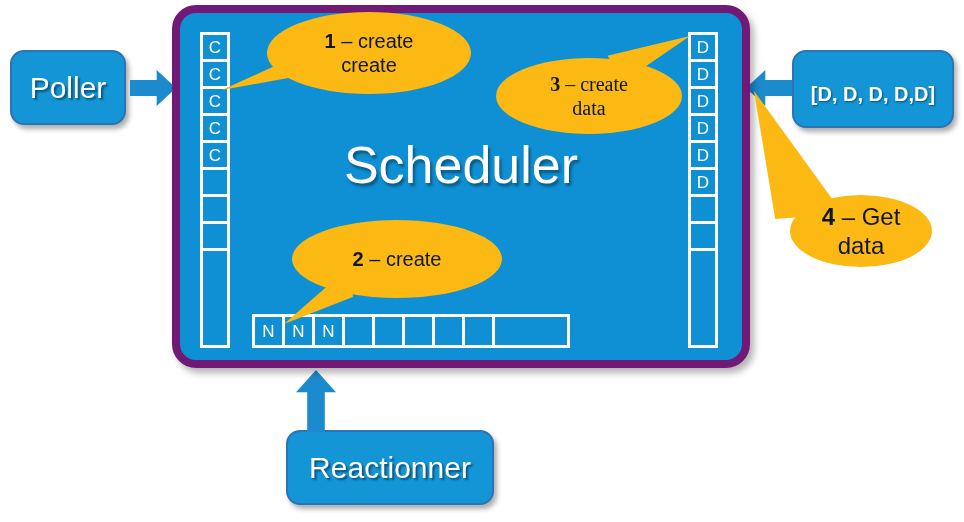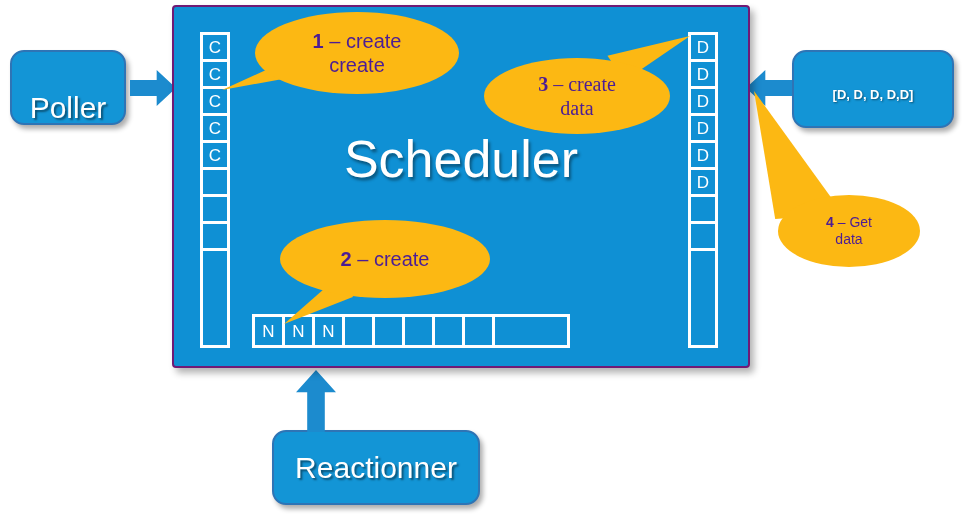--- a/index.html
+++ b/index.html
@@ -30,43 +30,43 @@
     color: #ffffff;
   }
   .node-title {
     font-size: 30px;
     line-height: 1.05;
     color: #ffffff;
     text-shadow: 2px 2px 2px rgba(0,0,0,0.45);
     white-space: nowrap;
   }
   .node-sub {
-    font-size: 13px;
+    font-size: 20px;
     font-weight: bold;
     color: #ffffff;
     text-shadow: 1px 1px 2px rgba(0,0,0,0.45);
     white-space: nowrap;
     margin-top: 11px;
   }
 
-  #poller-box  { left: 10px;  top: 50px;  width: 116px; height: 75px; justify-content: flex-end; }
+  #poller-box  { left: 10px;  top: 50px;  width: 116px; height: 75px; }
   #broker-box  { left: 792px; top: 50px;  width: 162px; height: 78px; }
-  #reactionner-box { left: 272px; top: 430px; width: 208px; height: 75px; }
+  #reactionner-box { left: 286px; top: 430px; width: 208px; height: 75px; }
 
   
   #scheduler-panel {
     position: absolute;
     left: 172px;
     top: 5px;
     width: 578px;
     height: 363px;
     box-sizing: border-box;
     background: #0F90D4;
-    border: 2px solid #701a75;
-    border-radius: 4px;
+    border: 8px solid #701a75;
+    border-radius: 24px;
     box-shadow: 4px 5px 7px rgba(0,0,0,0.30);
   }
   #scheduler-title {
     position: absolute;
     left: 0;
     right: 0;
     top: 122px;
     text-align: center;
     font-size: 52px;
     color: #ffffff;
@@ -135,29 +135,29 @@
   }
 
   
   .callout { position: absolute; }
   .callout .tail {
     position: absolute;
     background: #FCB813;
   }
   .callout .balloon {
     position: absolute;
-    left: 0; top: 0;
+    left: 12px; top: 0;
     width: 100%; height: 100%;
     background: #FCB813;
     border-radius: 50%;
     display: flex;
     align-items: center;
     justify-content: center;
     text-align: center;
-    color: #4c1d95;
+    color: #0f172a;
     font-size: 20px;
     line-height: 1.22;
     z-index: 2;
   }
   .callout .balloon .num { font-weight: bold; }
 
   #callout-1 { left: 255px; top: 12px;  width: 204px; height: 82px; }
   #callout-1 .tail {
     left: -33px; top: 40px; width: 80px; height: 38px; z-index: 1;
     clip-path: polygon(0% 100%, 100% 4%, 100% 62%);
@@ -173,21 +173,21 @@
   #callout-3 .tail {
     left: 120px; top: -22px; width: 86px; height: 52px; z-index: 1;
     clip-path: polygon(100% 0%, 24% 86%, 4% 38%);
   }
 
   #callout-4 { left: 778px; top: 195px; width: 142px; height: 72px; }
   #callout-4 .tail {
     left: -24px; top: -104px; width: 106px; height: 128px; z-index: 1;
     clip-path: polygon(20% 100%, 0% 0%, 84% 96%);
   }
-  #callout-4 .balloon { font-size: 14px; }
+  #callout-4 .balloon { font-size: 24px; }
 </style>
 </head>
 <body>
 
 <div class="node-box" id="poller-box">
   <div class="node-title">Poller</div>
 </div>
 <div class="arrow" id="poller-arrow"></div>
 
 <div class="node-box" id="broker-box">

